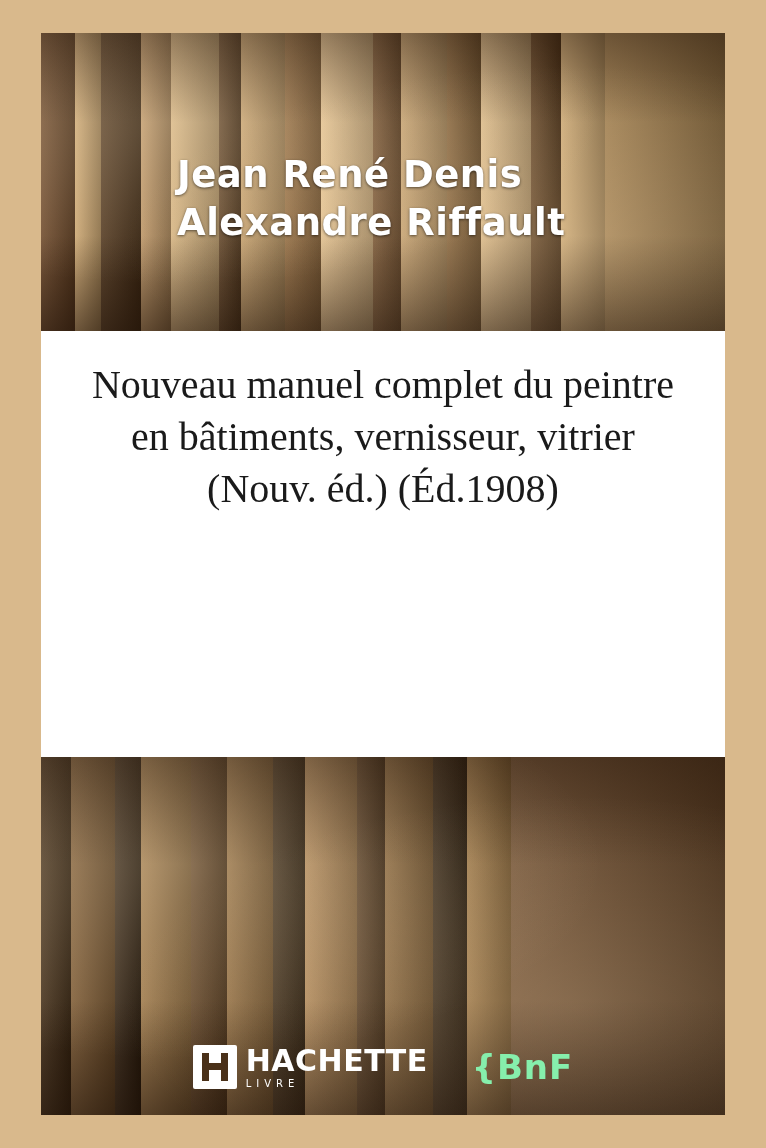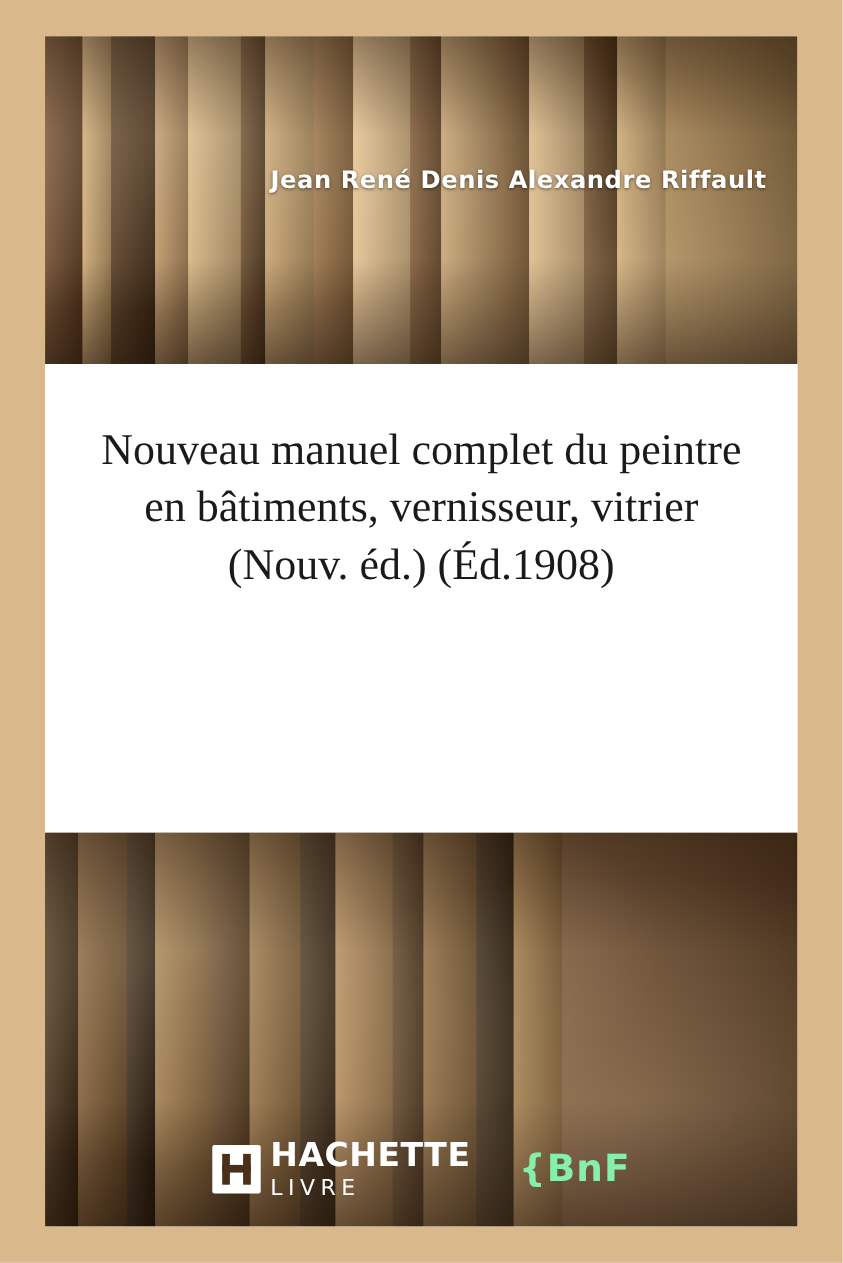--- a/index.html
+++ b/index.html
@@ -82,25 +82,25 @@
       linear-gradient(180deg, rgba(40,22,8,0.45) 0%, rgba(40,22,8,0.0) 30%, rgba(30,16,6,0.0) 68%, rgba(30,16,6,0.55) 100%);
     pointer-events: none;
   }
 
   
   .author {
     position: absolute;
     right: 28px;
     top: 118px;
     width: 520px;
-    text-align: right;
+    text-align: left;
     color: #ffffff;
     font-family: "DejaVu Sans", sans-serif;
     font-weight: bold;
-    font-size: 22px;
+    font-size: 37px;
     line-height: 1.30;
     letter-spacing: 0.5px;
     text-shadow: 0 1px 3px rgba(0,0,0,0.55);
   }
 
   
   .title-area {
     position: absolute;
     left: 0;
     top: 298px;
@@ -112,21 +112,20 @@
     position: absolute;
     left: 34px;
     right: 34px;
     top: 28px;
     text-align: center;
     color: #1a1a1a;
     font-family: "Liberation Serif", serif;
     font-size: 40px;
     line-height: 1.30;
     font-weight: 400;
-    margin-top: 24px;
   }
 
   
   .logos {
     position: absolute;
     left: 0;
     bottom: 26px;
     width: 684px;
     display: flex;
     align-items: center;
@@ -165,21 +164,21 @@
   .hachette-name {
     color: #ffffff;
     font-family: "DejaVu Sans", sans-serif;
     font-size: 30px;
     font-weight: bold;
     letter-spacing: 0.5px;
   }
   .hachette-sub {
     color: #ffffff;
     font-family: "DejaVu Sans", sans-serif;
-    font-size: 20px;
+    font-size: 10px;
     letter-spacing: 5px;
     margin-top: 3px;
   }
   .bnf {
     color: #86efac;
     font-family: "DejaVu Sans", sans-serif;
     font-size: 34px;
     font-weight: bold;
     letter-spacing: 1px;
   }

